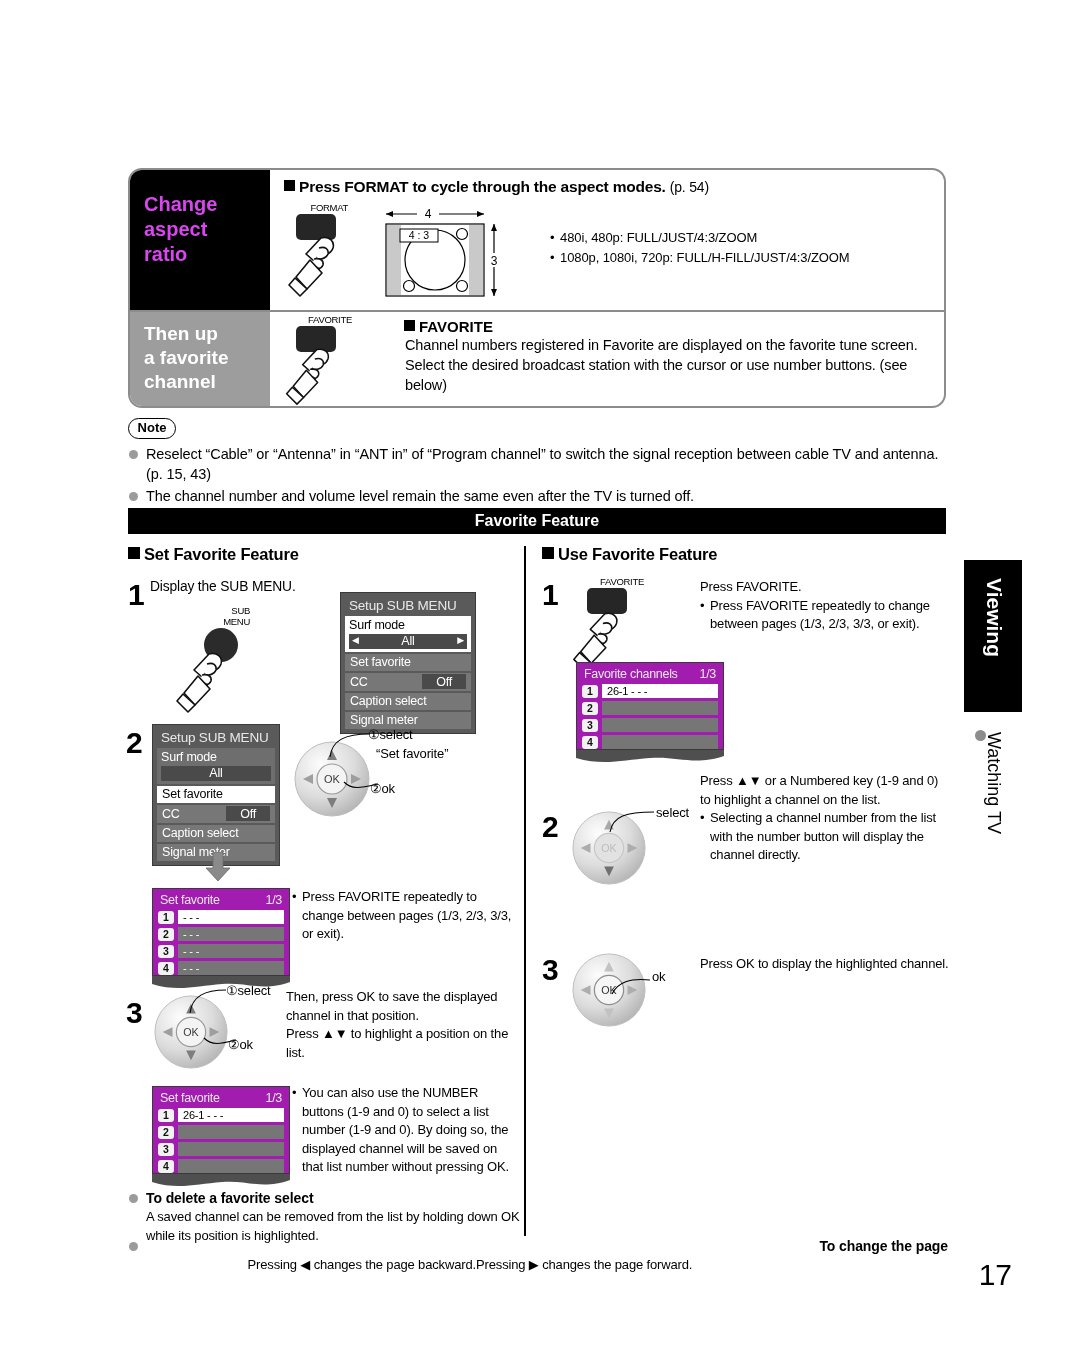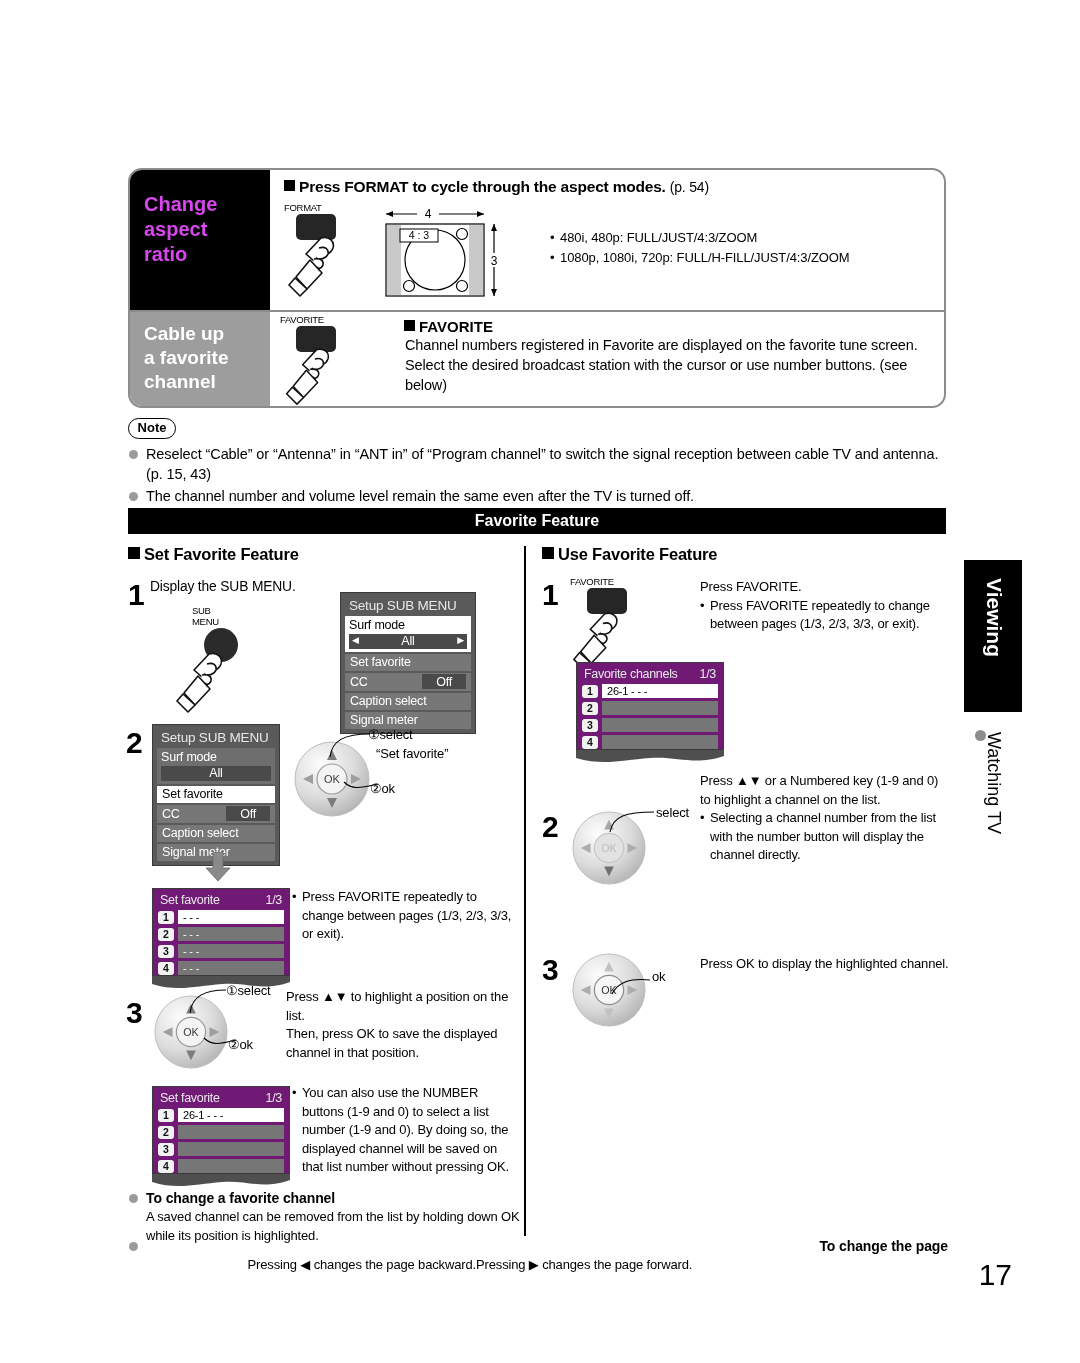--- a/index.html
+++ b/index.html
@@ -32,21 +32,21 @@
     font-weight: bold; font-size: 19px; line-height: 24px;
     padding: 10px 0 0 14px; flex: 0 0 140px;
   }
   .tp-right { flex: 1; position: relative; padding: 8px 10px 11px 14px; }
 
   .hdg-sq { display:inline-block; width:11px; height:11px; background:#000; margin-right:4px; vertical-align: 1px;}
   .tp-title { font-size: 15.5px; font-weight: bold; letter-spacing: -0.2px; }
   .tp-title .pg { font-weight: normal; font-size: 14px; }
 
   
-  .keywrap { position: absolute; text-align: left; }
+  .keywrap { position: absolute; text-align: right; }
   .keylabel { font-size: 9.5px; letter-spacing: -0.3px; line-height: 11px; }
   .keybtn-rect {
     width: 40px; height: 26px; background: #262626; border-radius: 5px; margin: 1px auto 0;
   }
   .keybtn-round { width: 34px; height: 34px; background: #2b2b2b; border-radius: 50%; margin: 1px auto 0; }
 
   .handsvg { position: absolute; }
 
   
   .aspect-dia { position: absolute; }
@@ -104,21 +104,21 @@
   .osd-row.surf { background:#6e6e6e; flex-direction: column; align-items: stretch; padding: 1.5px 4px 3px; }
   .osd-row.surf.white { background:#ffffff; color:#000;}
   .osd-sub {
     background:#4a4a4a; color:#fff; text-align:center; margin-top: 2px;
     font-size: 12.5px; padding: 0.5px 0; position: relative;
   }
   .osd-sub .arw { position:absolute; top:1px; font-size:9px; }
   .osd-val { background:#4a4a4a; color:#fff; padding: 0.5px 14px; font-size:12.5px;}
 
   
-  .osd-list { background:#701a75; border:1.5px solid #3a3a3a; width: 138px; padding: 4px 5px 0; position:relative;}
+  .osd-list { background:#a21caf; border:1.5px solid #3a3a3a; width: 138px; padding: 4px 5px 0; position:relative;}
   .osd-list-hdr { color:#e9e9e9; font-size:12.5px; display:flex; justify-content:space-between; padding: 0 2px 3px; letter-spacing:-0.3px;}
   .osd-list-row { display:flex; align-items:center; margin-bottom: 3px; }
   .osd-idx {
     width:16px; height:13px; background:#f2f2f2; color:#111; font-size:10.5px;
     border-radius: 3px; text-align:center; line-height:13px; margin-right: 4px; flex:0 0 16px;
     font-weight: bold;
   }
   .osd-field { flex:1; height:14px; background:#767676; color:#fff; font-size:11px; padding: 0 5px; line-height:14px; letter-spacing:-0.2px;}
   .osd-field.white { background:#fff; color:#000; }
   .osd-wave { display:block; }
@@ -212,21 +212,21 @@
 
         <div class="bullets-list" style="left:280px; top:58px; width:360px;">
           <div class="bullet-txt">480i, 480p:  FULL/JUST/4:3/ZOOM</div>
           <div class="bullet-txt">1080p, 1080i, 720p:  FULL/H-FILL/JUST/4:3/ZOOM</div>
         </div>
       </div>
     </div>
 
     <div class="tp-row tp-row-2">
       <div class="tp-left-gray">
-        <div>Cable up</div>
+        <div>Then up</div>
         <div>a favorite</div>
         <div>channel</div>
       </div>
       <div class="tp-right" style="padding-top:4px;">
 
         <div class="keywrap" style="left:10px; top:2px; width:72px;">
           <div class="keylabel">FAVORITE</div>
           <div class="keybtn-rect"></div>
         </div>
         <svg class="handsvg" style="left:14px; top:32px;" width="56" height="62" viewBox="0 0 56 66">
@@ -413,22 +413,22 @@
     <polygon points="69,41 59,36 59,46" fill="#9e9e9e"></polygon>
   </svg>
   <svg style="position:absolute; left:160px; top:978px;" width="110" height="90" viewBox="0 0 110 90">
     <path d="M30 35 C32 18 45 12 66 12" fill="none" stroke="#000" stroke-width="1.1"></path>
     <path d="M44 60 C52 68 60 66 76 62" fill="none" stroke="#000" stroke-width="1.1"></path>
   </svg>
   <div class="body-txt-sm" style="position:absolute; left:226px; top:982px;">①select</div>
   <div class="body-txt-sm" style="position:absolute; left:228px; top:1036px;">②ok</div>
 
   <div class="body-txt-sm" style="position:absolute; left:286px; top:988px; width:230px;">
+    <div>Then, press OK to save the displayed channel in that position.</div>
     <div>Press ▲▼ to highlight a position on the list.</div>
-    <div>Then, press OK to save the displayed channel in that position.</div>
   </div>
 
   <div style="position:absolute; left:152px; top:1086px;">
     <div class="osd-list">
       <div class="osd-list-hdr">
         <span>Set favorite</span>
         <span>1/3</span>
       </div>
       <div class="osd-list-row">
         <span class="osd-idx">1</span>
@@ -553,21 +553,21 @@
     <polygon points="11,41 21,36 21,46" fill="#adadad"></polygon>
     <polygon points="69,41 59,36 59,46" fill="#adadad"></polygon>
   </svg>
   <svg style="position:absolute; left:600px; top:960px;" width="80" height="50" viewBox="0 0 80 50">
     <path d="M12 34 C18 22 30 18 50 20" fill="none" stroke="#000" stroke-width="1.1"></path>
   </svg>
   <div class="body-txt-sm" style="position:absolute; left:652px; top:968px;">ok</div>
   <div class="body-txt-sm" style="position:absolute; left:700px; top:955px; width:250px;">Press OK to display the highlighted channel.</div>
 
   <div style="position:absolute; left:128px; top:1188px; width:400px;">
-    <div class="note-item" style="font-weight:bold; font-size:14px; margin-bottom:0;">To change a favorite channel</div>
+    <div class="note-item" style="font-weight:bold; font-size:14px; margin-bottom:0;">To delete a favorite select</div>
     <div class="body-txt-sm" style="padding-left:18px;">A saved channel can be removed from the list by holding down OK while its position is highlighted.</div>
   </div>
 
   <div style="position:absolute; left:128px; top:1236px; width:820px;text-align:right;">
     <div class="note-item" style="font-weight:bold; font-size:14px; margin-bottom:0;">To change the page</div>
     <div style="padding-left:18px; display:flex;">
       <div class="body-txt-sm ar" style="width:330px;">Pressing ◀ changes the page backward.</div>
       <div class="body-txt-sm ar">Pressing ▶ changes the page forward.</div>
     </div>
   </div>

